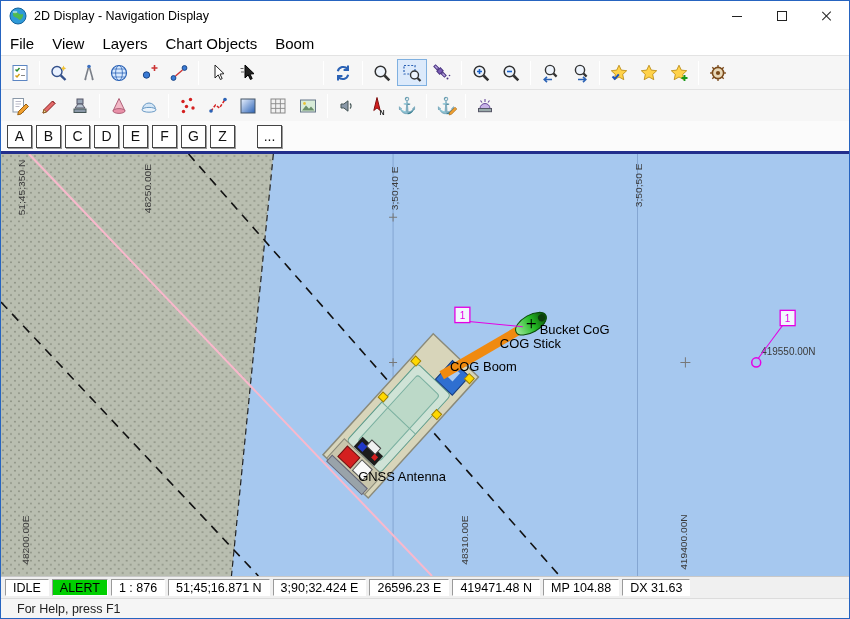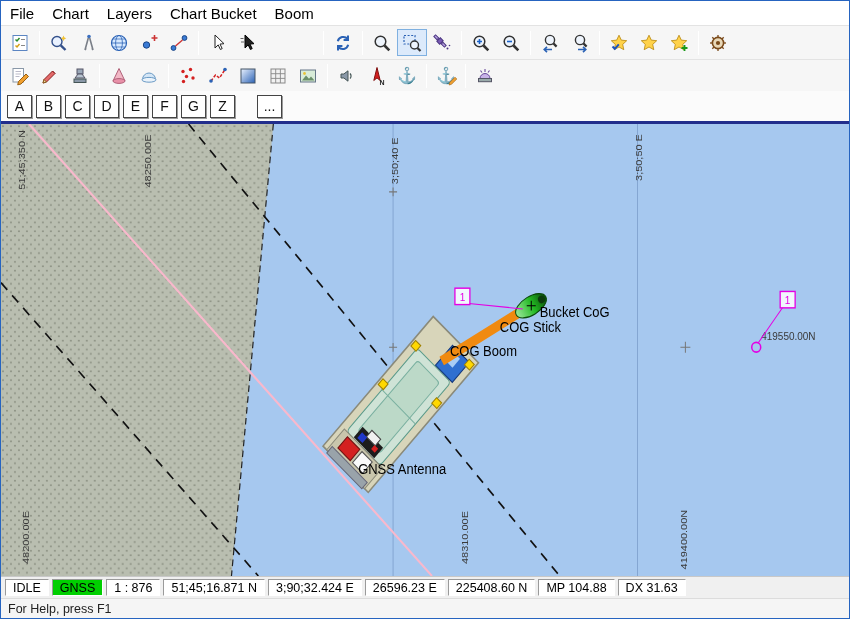--- a/index.html
+++ b/index.html
@@ -49,33 +49,52 @@
   .mapsvg{position:absolute;inset:0;width:100%;height:100%;display:block;}
   .glabel{font-size:10px;fill:#3a3a3a;}
   .vlabel{font-size:13px;fill:#000;}
 
   
   .statusbar{height:22px;background:#f0f0f0;border-top:1px solid #c8c8c8;display:flex;align-items:center;gap:3px;padding:0 4px;font-size:12.5px;flex:0 0 auto;color:#000;}
   .spanel{background:#fff;border:1px solid;border-color:#9a9a9a #fff #fff #9a9a9a;padding:0 7px;height:17px;line-height:16px;white-space:nowrap;}
   .spanel.alert{background:var(--alert_green);}
 
   
-  .helpbar{height:20px;background:#f5f5f5;border-top:1px solid #dcdcdc;font-size:12.5px;display:flex;align-items:center;padding-left:7px;color:#222;flex:0 0 auto;}
+  .helpbar{height:20px;background:#f5f5f5;border-top:1px solid #dcdcdc;font-size:12.5px;display:flex;align-items:center;padding-left:16px;color:#222;flex:0 0 auto;}
 </style>
 </head>
 <body>
 
 <div class="window">
 
+  <div class="titlebar">
+    <span class="title-icon">
+      <svg width="18" height="18" viewBox="0 0 18 18">
+          <circle cx="9" cy="9" r="8" fill="#2e9ad8" stroke="#14619a"></circle>
+          <path d="M4 6c2-2 4-1 5 0s3 2 5 1c.5 2-1 5-3 6-2-.5-2-2-4-2.5S3.5 9 4 6z" fill="#4fba4f"></path>
+          <ellipse cx="6" cy="5" rx="2.4" ry="1.3" fill="#bfe6f7" opacity=".7"></ellipse>
+        </svg>
+    </span>
+    <span class="title-text">2D Display - Navigation Display</span>
+    <div class="win-btn">
+        <span class="ic-min"></span>
+      </div>
+    <div class="win-btn">
+        <span class="ic-max"></span>
+      </div>
+    <div class="win-btn">
+        <span class="ic-close"></span>
+      </div>
+  </div>
 
   <div class="menubar">
     <span class="menu-item">File</span>
-    <span class="menu-item">Chart</span>
+    <span class="menu-item">View</span>
     <span class="menu-item">Layers</span>
-    <span class="menu-item">Chart Bucket</span>
+    <span class="menu-item">Chart Objects</span>
     <span class="menu-item">Boom</span>
   </div>
 
   <div class="toolbar row1">
     <button class="tb" title="display-settings">
       <svg width="20" height="20" viewBox="0 0 20 20">
           <rect x="3" y="2.5" width="14" height="15" fill="#fff" stroke="#5b85c2"></rect>
           <path d="M5.5 6.5l1.5 1.5 2.5-3" fill="none" stroke="#2a8a2a" stroke-width="1.5"></path>
           <path d="M5.5 12.5l1.5 1.5 2.5-3" fill="none" stroke="#d4a017" stroke-width="1.5"></path>
           <line x1="11" y1="6.5" x2="15" y2="6.5" stroke="#888"></line>
@@ -447,26 +466,26 @@
         <text class="vlabel" x="540" y="176">Bucket CoG</text>
         <text class="vlabel" x="500" y="190">COG Stick</text>
         <text class="vlabel" x="450" y="212">COG Boom</text>
         <text class="vlabel" x="358" y="320">GNSS Antenna</text>
       </g>
     </svg>
   </div>
 
   <div class="statusbar">
     <span class="spanel">IDLE</span>
-    <span class="spanel alert">GNSS</span>
+    <span class="spanel alert">ALERT</span>
     <span class="spanel">1 : 876</span>
     <span class="spanel">51;45;16.871 N</span>
     <span class="spanel">3;90;32.424 E</span>
     <span class="spanel">26596.23 E</span>
-    <span class="spanel">225408.60 N</span>
+    <span class="spanel">419471.48 N</span>
     <span class="spanel">MP 104.88</span>
     <span class="spanel">DX 31.63</span>
   </div>
 
   <div class="helpbar">
     <span>For Help, press F1</span>
   </div>
 
 </div>
 

